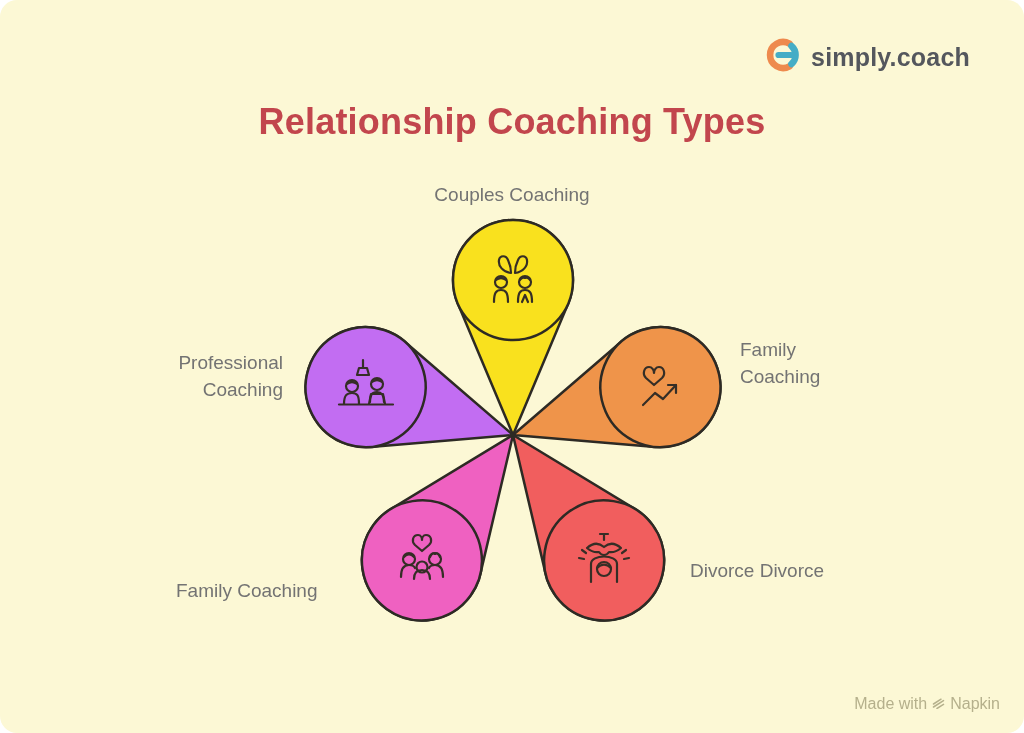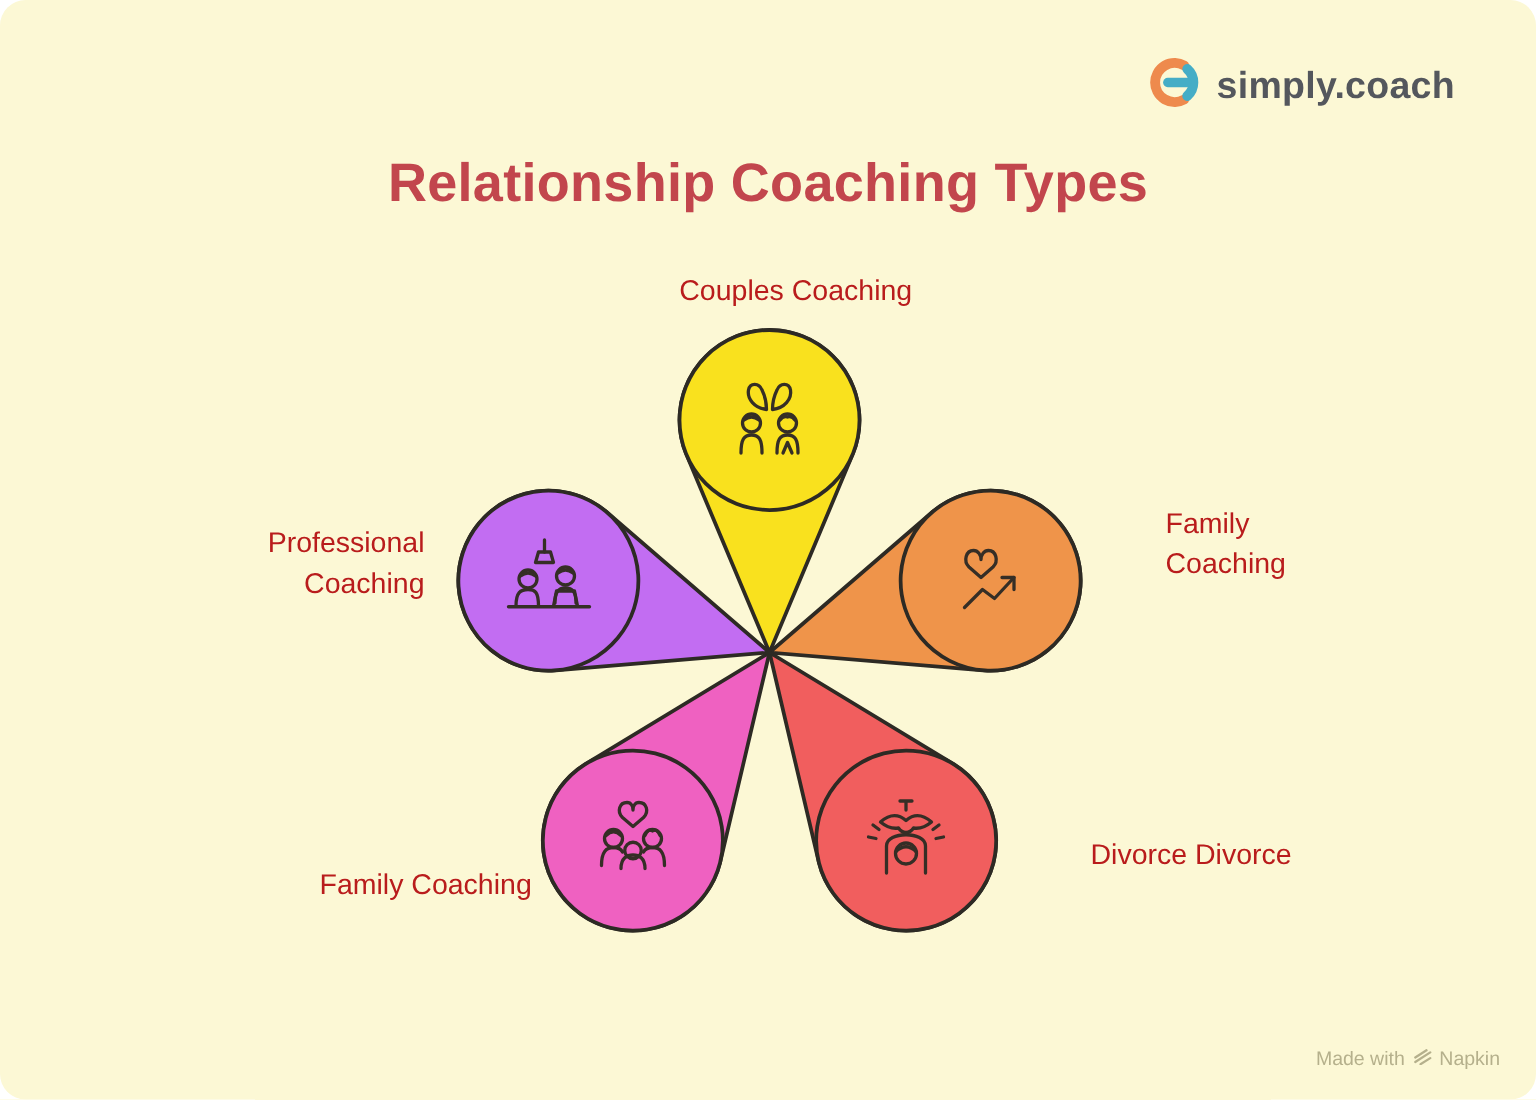--- a/index.html
+++ b/index.html
@@ -7,30 +7,30 @@
     position:relative;width:1024px;height:733px;overflow:hidden;
     background:#fcf8d5;font-family:"Liberation Sans",sans-serif;border-radius:17px;
   }
   .title{
     position:absolute;top:101px;left:0;right:0;text-align:center;
     color:#c2464d;font-size:36px;font-weight:700;letter-spacing:.2px;
   }
   .brand{position:absolute;top:36px;right:54px;display:flex;align-items:center;gap:9px;}
   .brand-text{font-size:25px;font-weight:700;color:#54575d;letter-spacing:.2px;}
   .label{
-    position:absolute;color:#b91c1c;font-size:19px;line-height:1.42;padding-left:37px;
+    position:absolute;color:#737373;font-size:19px;line-height:1.42;
   }
   .label.center{left:0;right:0;text-align:center;}
   .label.nowrap{white-space:nowrap;}
   .diagram-svg{position:absolute;left:0;top:0;}
   .petal{stroke:#2d2a24;stroke-width:2.5;}
   .ic{fill:none;stroke:#352e26;stroke-width:2.2;stroke-linecap:round;stroke-linejoin:round;}
   .credit{
     position:absolute;right:24px;bottom:20px;display:flex;align-items:flex-end;gap:5px;
-    color:#b5b08c;font-size:13px;margin-top:48px;
+    color:#b5b08c;font-size:16px;margin-top:48px;
   }
   .credit .nap{font-weight:400;}
 </style>
 </head>
 <body>
 
 <div class="stage">
 
   <div class="brand">
     <span>

